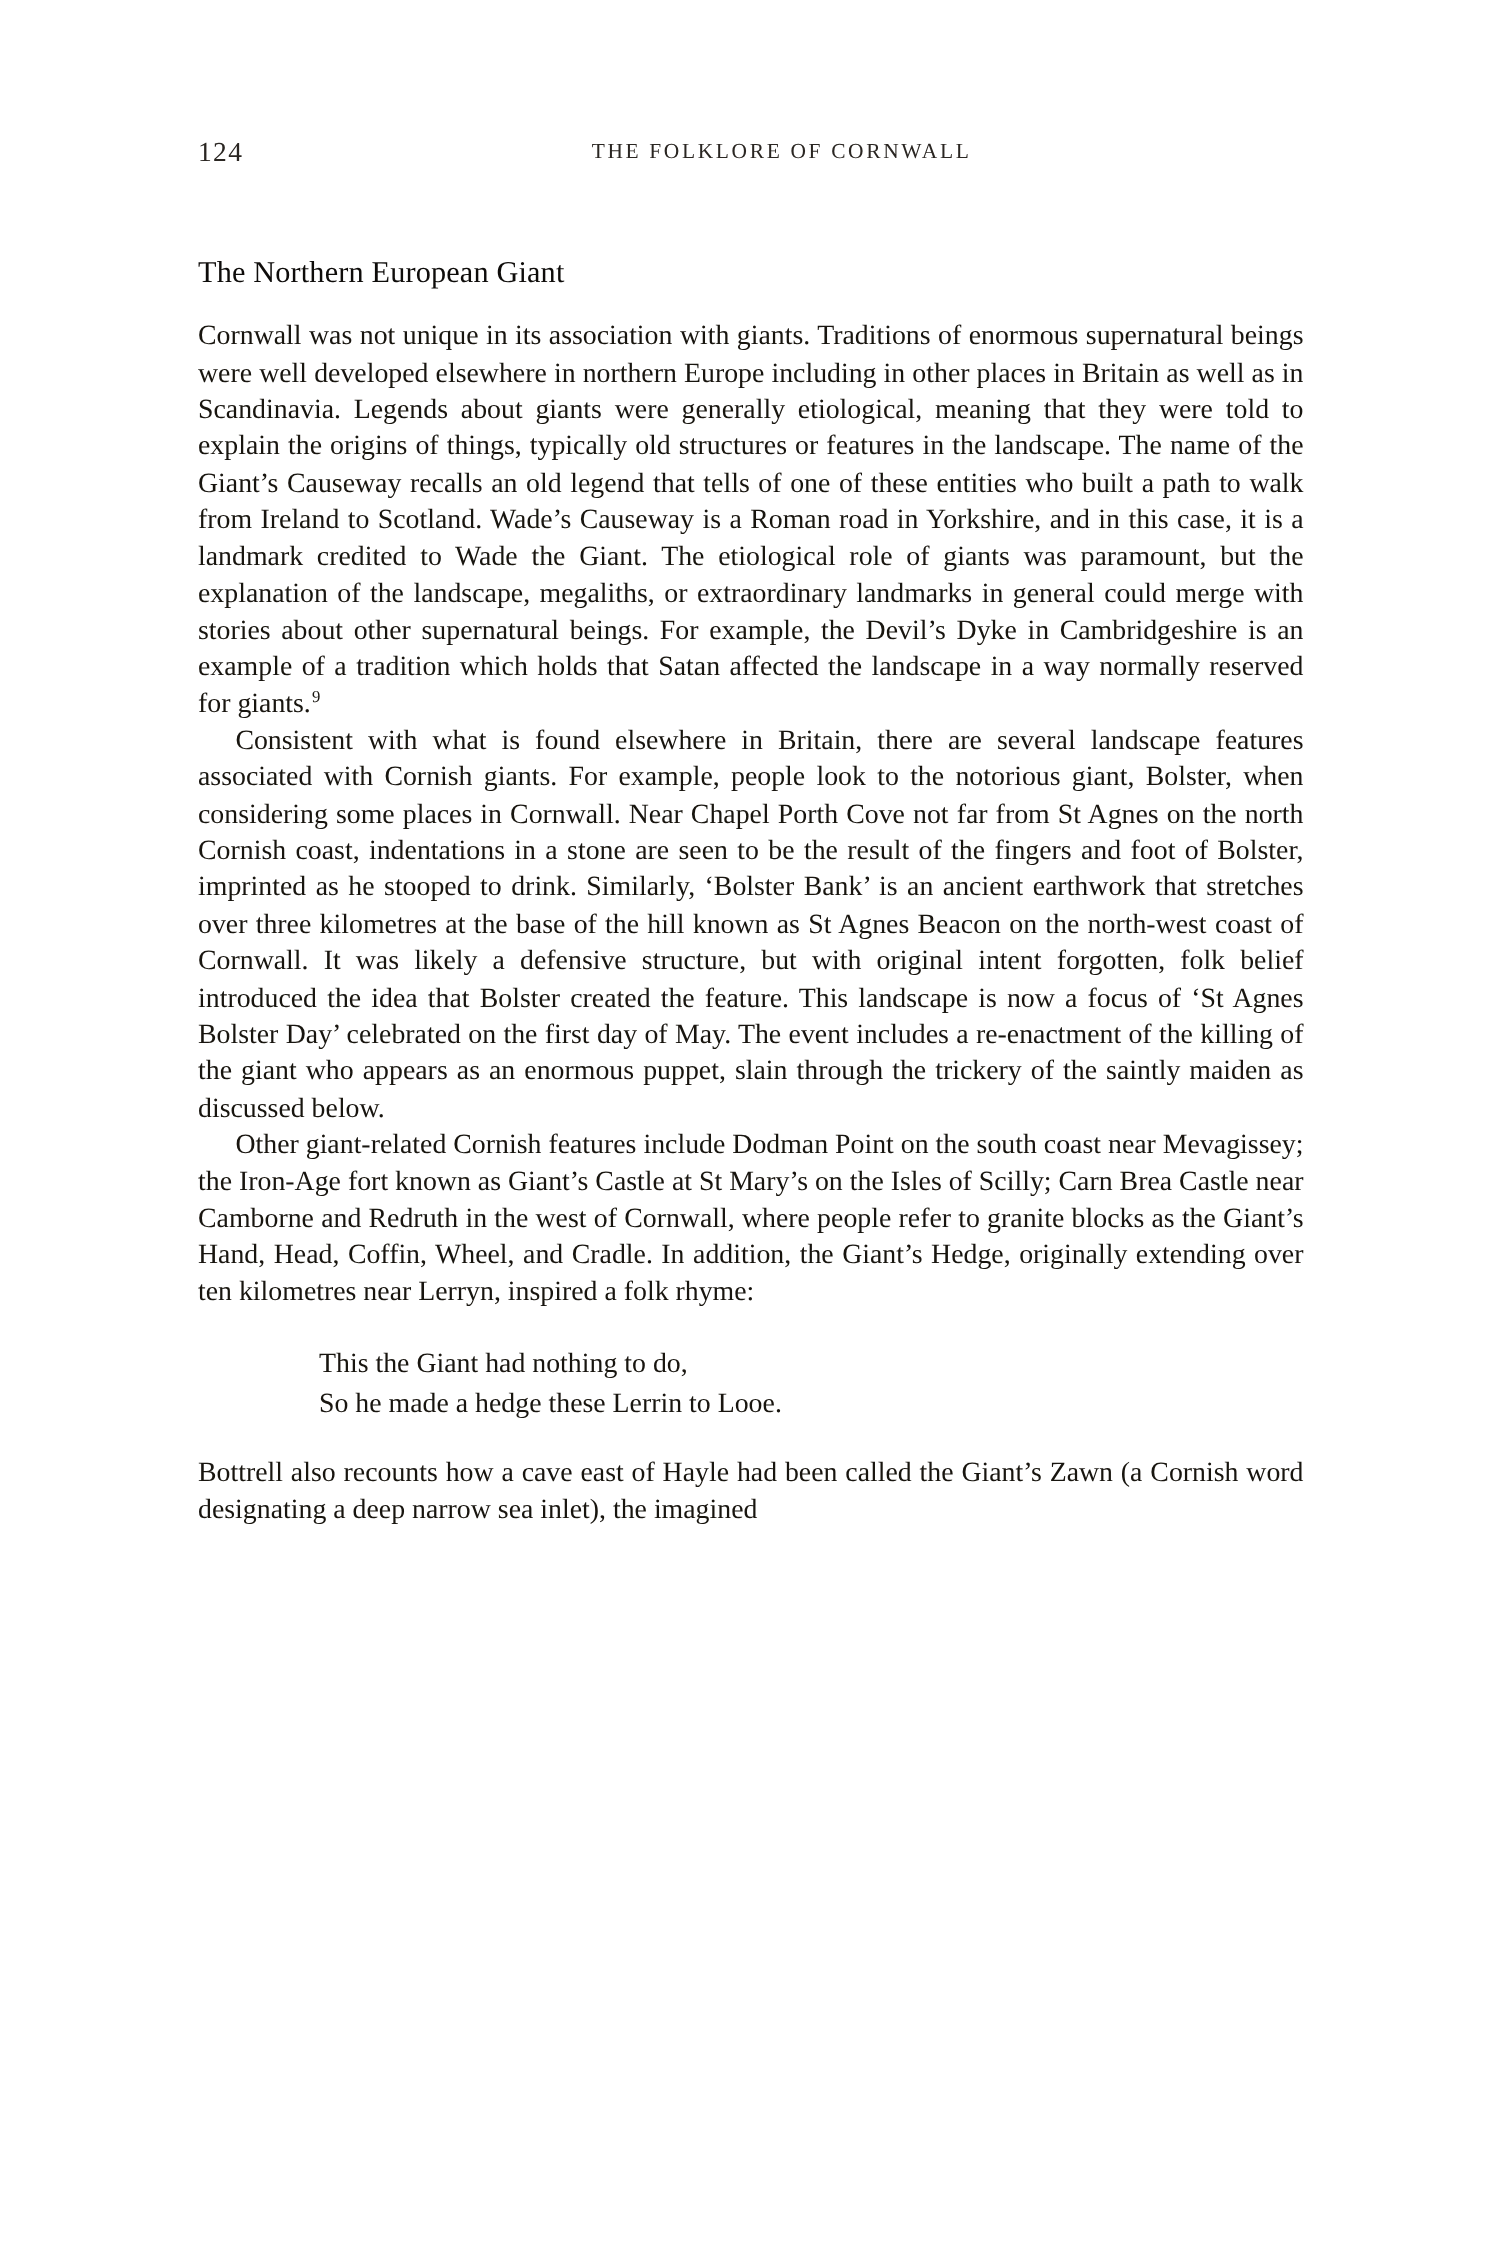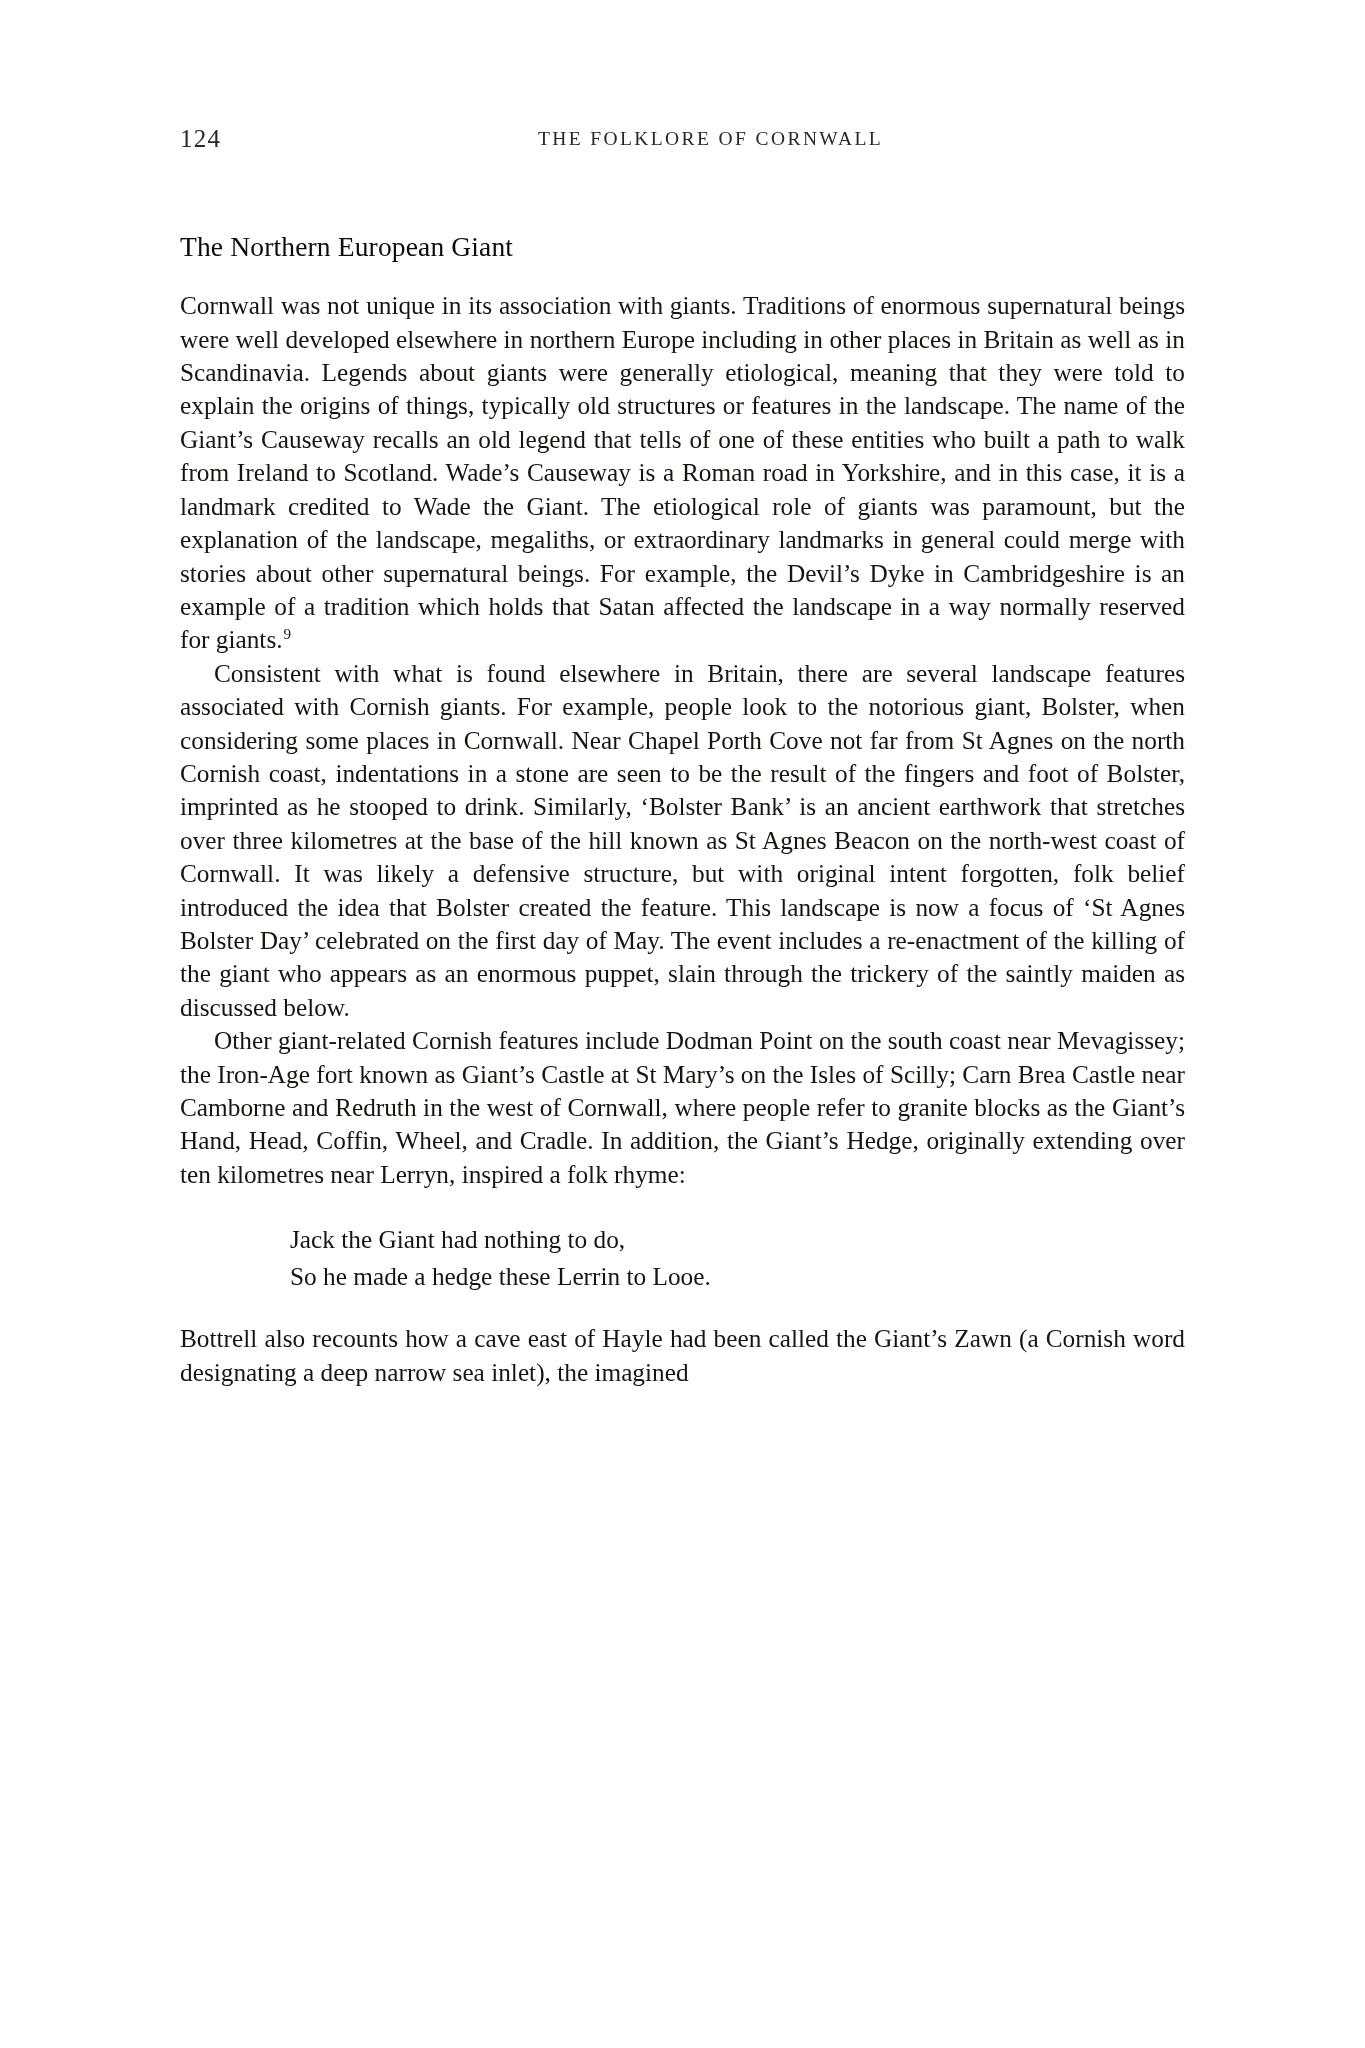--- a/index.html
+++ b/index.html
@@ -119,20 +119,20 @@
 
     <h2 class="section-heading">The Northern European Giant</h2>
 
     <p class="body-para first"><span>Cornwall was not unique in its association with giants. Traditions of enormous supernatural beings were well developed elsewhere in northern Europe including in other places in Britain as well as in Scandinavia. Legends about giants were generally etiological, meaning that they were told to explain the origins of things, typically old structures or features in the landscape. The name of the Giant’s Causeway recalls an old legend that tells of one of these entities who built a path to walk from Ireland to Scotland. Wade’s Causeway is a Roman road in Yorkshire, and in this case, it is a landmark credited to Wade the Giant. The etiological role of giants was paramount, but the explanation of the landscape, megaliths, or extraordinary landmarks in general could merge with stories about other supernatural beings. For example, the Devil’s Dyke in Cambridgeshire is an example of a tradition which holds that Satan affected the landscape in a way normally reserved for giants.</span><sup class="footnote-ref">9</sup></p>
 
     <p class="body-para indent">Consistent with what is found elsewhere in Britain, there are several landscape features associated with Cornish giants. For example, people look to the notorious giant, Bolster, when considering some places in Cornwall. Near Chapel Porth Cove not far from St Agnes on the north Cornish coast, indentations in a stone are seen to be the result of the fingers and foot of Bolster, imprinted as he stooped to drink. Similarly, ‘Bolster Bank’ is an ancient earthwork that stretches over three kilometres at the base of the hill known as St Agnes Beacon on the north-west coast of Cornwall. It was likely a defensive structure, but with original intent forgotten, folk belief introduced the idea that Bolster created the feature. This landscape is now a focus of ‘St Agnes Bolster Day’ celebrated on the first day of May. The event includes a re-enactment of the killing of the giant who appears as an enormous puppet, slain through the trickery of the saintly maiden as discussed below.</p>
 
     <p class="body-para indent">Other giant-related Cornish features include Dodman Point on the south coast near Mevagissey; the Iron-Age fort known as Giant’s Castle at St Mary’s on the Isles of Scilly; Carn Brea Castle near Camborne and Redruth in the west of Cornwall, where people refer to granite blocks as the Giant’s Hand, Head, Coffin, Wheel, and Cradle. In addition, the Giant’s Hedge, originally extending over ten kilometres near Lerryn, inspired a folk rhyme:</p>
 
     <div class="verse-block">
-      <div class="verse-line">Jack the Giant had nothing to do,</div>
+      <div class="verse-line">This the Giant had nothing to do,</div>
       <div class="verse-line">So he made a hedge these Lerrin to Looe.</div>
     </div>
 
     <p class="body-para closing-para">Bottrell also recounts how a cave east of Hayle had been called the Giant’s Zawn (a Cornish word designating a deep narrow sea inlet), the imagined</p>
 
   </div>
 </div>
 
 </body></html>

